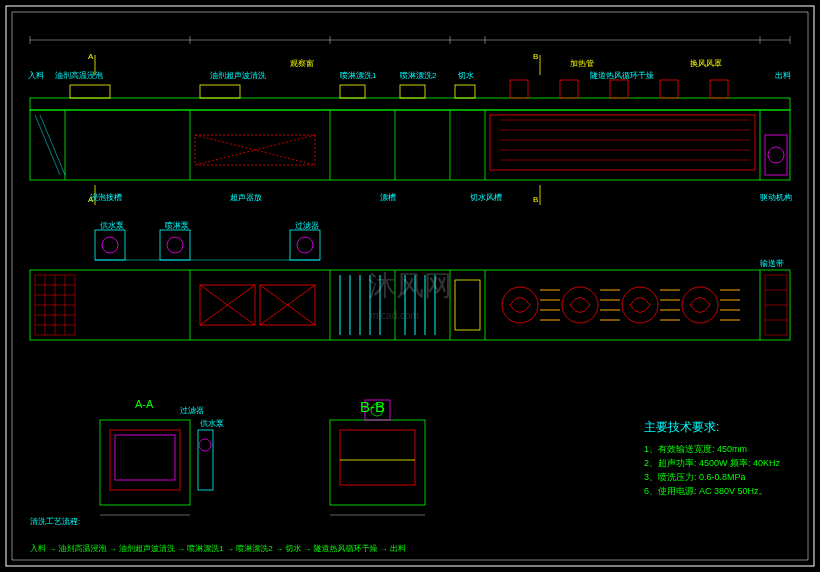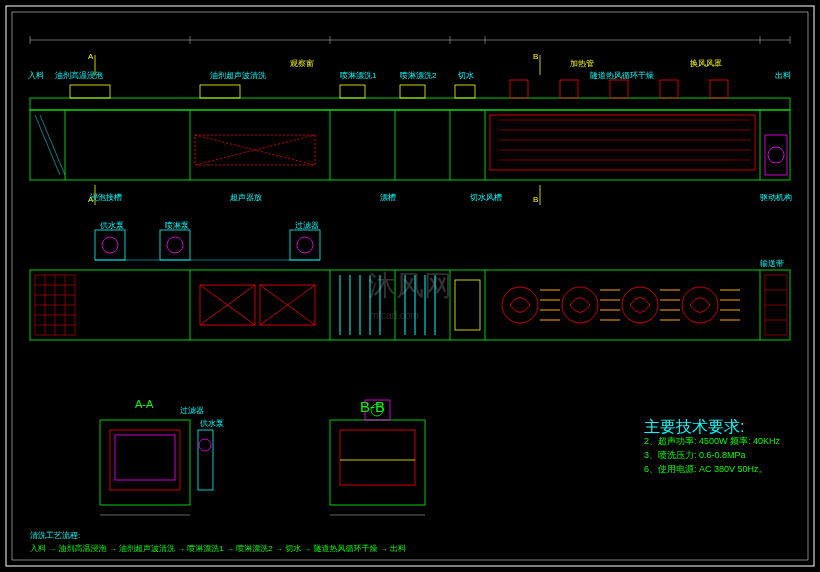--- a/index.html
+++ b/index.html
@@ -2,21 +2,21 @@
 <html><head>
 <meta charset="utf-8">
 <style>
 *{margin:0;padding:0;box-sizing:border-box}
 body{background:#000;width:820px;height:572px;position:relative;font-family:"Microsoft YaHei",SimSun,sans-serif;overflow:hidden}
 .canvas{position:absolute;top:0;left:0;width:820px;height:572px}
 .txt{position:absolute;color:#0f0;font-size:8px;white-space:nowrap}
 .txt-cyan{color:#0ff}
 .txt-yellow{color:#ff0}
 .spec-list{position:absolute;right:40px;top:420px;color:#0f0;font-size:9px;line-height:14px}
-.spec-title{color:#0ff;font-size:16px;margin-bottom:0}
+.spec-title{color:#0ff;font-size:12px;margin-bottom:8px}
 .watermark{position:absolute;top:50%;left:50%;transform:translate(-50%,-50%);color:rgba(200,200,200,0.25);font-size:28px;font-weight:normal;pointer-events:none}
 .wm-small{position:absolute;color:rgba(200,200,200,0.2);font-size:10px;pointer-events:none}
 .process{position:absolute;bottom:18px;left:30px;color:#0f0;font-size:8px}
 </style>
 </head>
 <body>
 
 <svg class="canvas" viewBox="0 0 820 572">
 
   <rect x="6" y="6" width="808" height="560" fill="none" stroke="#fff" stroke-width="1"></rect>
@@ -241,26 +241,27 @@
 <div class="txt txt-cyan" style="left:295px;top:220px">过滤器</div>
 <div class="txt txt-cyan" style="left:760px;top:258px">输送带</div>
 
 <div class="txt" style="left:135px;top:398px;font-size:11px">A-A</div>
 <div class="txt" style="left:360px;top:398px;font-size:15px">B-B</div>
 <div class="txt txt-cyan" style="left:180px;top:405px">过滤器</div>
 <div class="txt txt-cyan" style="left:200px;top:418px">供水泵</div>
 
 <div class="spec-list">
   <div class="spec-title">主要技术要求:</div>
+  <div>1、有效输送宽度: 450mm</div>
   <div>2、超声功率: 4500W 频率: 40KHz</div>
   <div>3、喷洗压力: 0.6-0.8MPa</div>
   <div>6、使用电源: AC 380V  50Hz。</div>
 </div>
 
 <div class="process">
-  <div class="txt-cyan" style="position:relative;margin-bottom:2px">清洗工艺流程:</div>
+  <div class="txt-cyan" style="position:relative;margin-bottom:16px">清洗工艺流程:</div>
   <div style="position:relative">入料 → 油剂高温浸泡 → 油剂超声波清洗 → 喷淋漂洗1 → 喷淋漂洗2 → 切水 → 隧道热风循环干燥 → 出料</div>
 </div>
 
 <div class="watermark">
   <span>沐风网</span>
 </div>
 <div class="wm-small" style="left:370px;top:310px">mfcad.com</div>
 
 </body></html>

